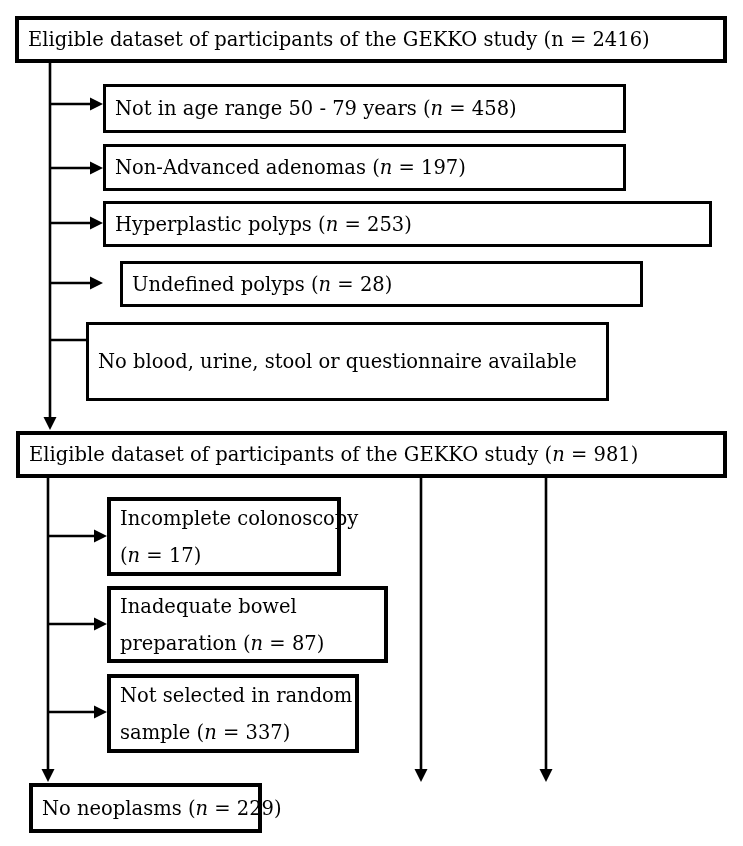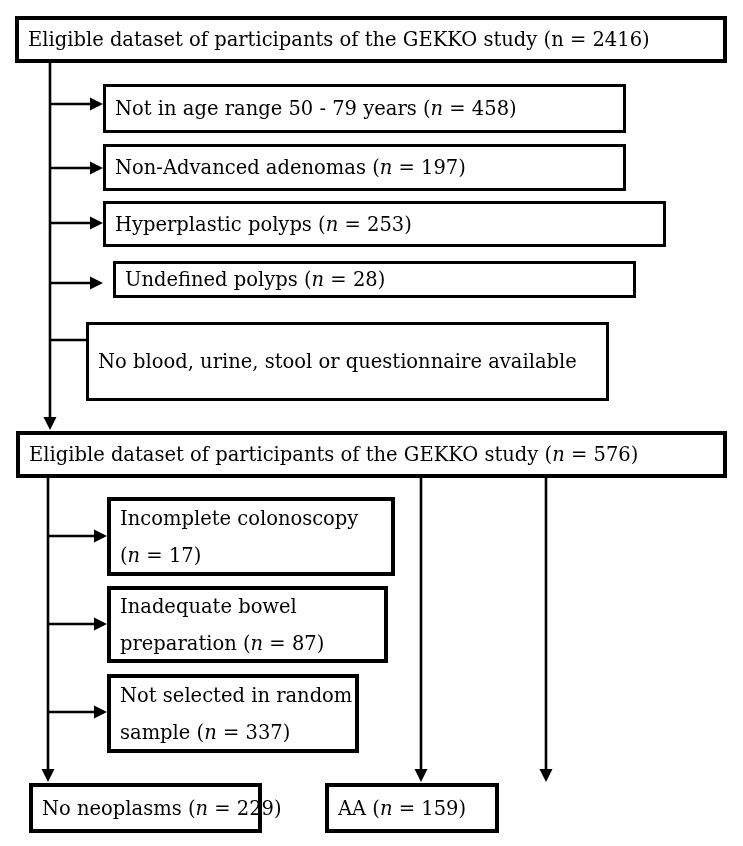--- a/index.html
+++ b/index.html
@@ -74,53 +74,50 @@
   </div>
 
   <div class="box thin" style="left:103px;top:84px;width:523px;height:49px">
     <div class="line"><span>Not in age range 50 - 79 years (</span><i class="nvar">n</i><span> = 458)</span></div>
   </div>
 
   <div class="box thin" style="left:103px;top:144px;width:523px;height:47px">
     <div class="line"><span>Non-Advanced adenomas (</span><i class="nvar">n</i><span> = 197)</span></div>
   </div>
 
-  <div class="box thin" style="left:103px;top:201px;width:563px;height:46px">
+  <div class="box thin" style="left:103px;top:201px;width:609px;height:46px">
     <div class="line"><span>Hyperplastic polyps (</span><i class="nvar">n</i><span> = 253)</span></div>
   </div>
 
-  <div class="box thin" style="left:113px;top:261px;width:523px;height:37px">
+  <div class="box thin" style="left:120px;top:261px;width:523px;height:46px">
     <div class="line"><span>Undefined polyps (</span><i class="nvar">n</i><span> = 28)</span></div>
   </div>
 
   <div class="box thin" style="left:86px;top:322px;width:523px;height:79px">
     <div class="line"><span>No blood, urine, stool or questionnaire available</span></div>
   </div>
 
   <div class="box" style="left:16px;top:431px;width:711px;height:47px">
-    <div class="line"><span>Eligible dataset of participants of the GEKKO study (</span><i class="nvar">n</i><span> = 576)</span></div>
+    <div class="line"><span>Eligible dataset of participants of the GEKKO study (</span><i class="nvar">n</i><span> = 981)</span></div>
   </div>
 
-  <div class="box" style="left:107px;top:497px;width:288px;height:79px">
+  <div class="box" style="left:107px;top:497px;width:234px;height:79px">
     <div class="line"><span>Incomplete colonoscopy</span></div>
     <div class="line"><span>(</span><i class="nvar">n</i><span> = 17)</span></div>
   </div>
 
   <div class="box" style="left:107px;top:586px;width:281px;height:77px">
     <div class="line"><span>Inadequate bowel</span></div>
     <div class="line"><span>preparation (</span><i class="nvar">n</i><span> = 87)</span></div>
   </div>
 
   <div class="box" style="left:107px;top:674px;width:252px;height:79px">
     <div class="line"><span>Not selected in random</span></div>
     <div class="line"><span>sample (</span><i class="nvar">n</i><span> = 337)</span></div>
   </div>
 
   <div class="box" style="left:29px;top:783px;width:233px;height:50px">
     <div class="line"><span>No neoplasms (</span><i class="nvar">n</i><span> = 229)</span></div>
   </div>
 
-  <div class="box" style="left:325px;top:783px;width:174px;height:50px">
-    <div class="line"><span>AA (</span><i class="nvar">n</i><span> = 159)</span></div>
-  </div>
 
 
 </div>
 
 </body></html>

